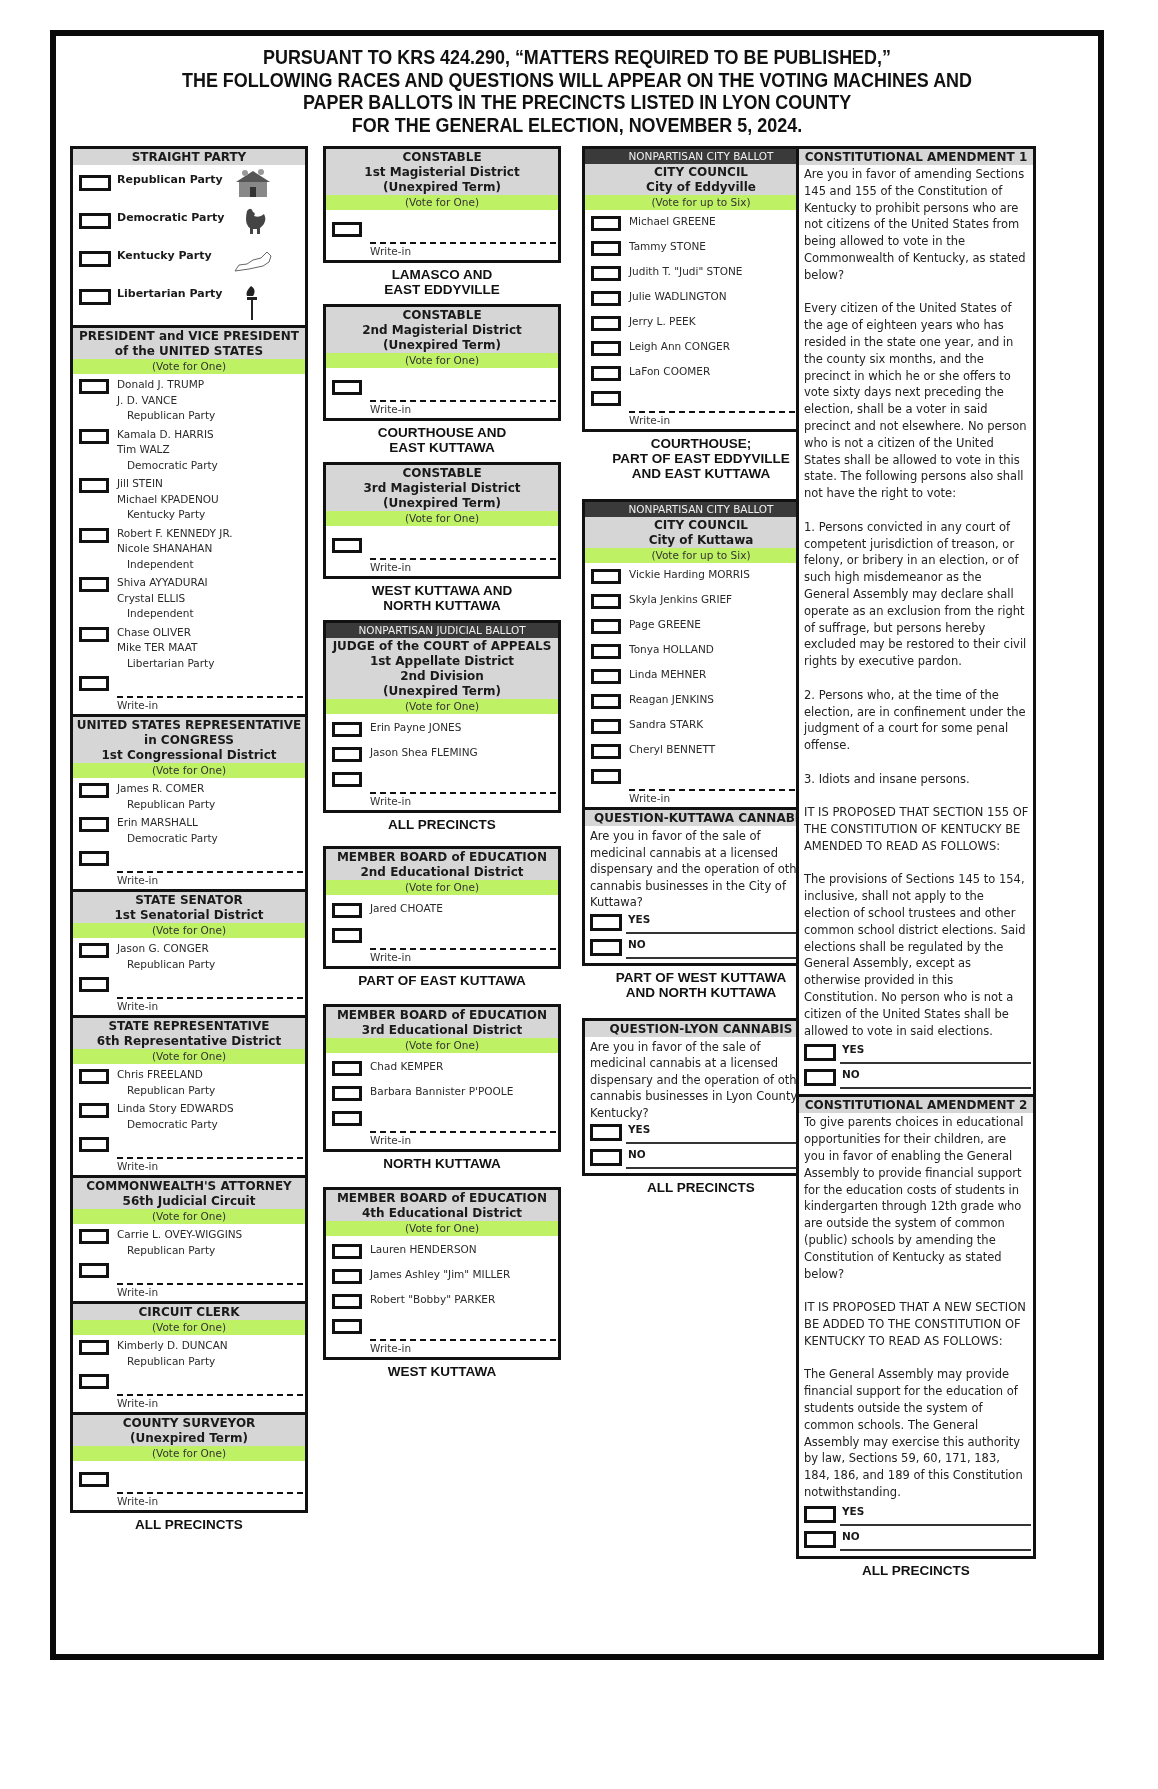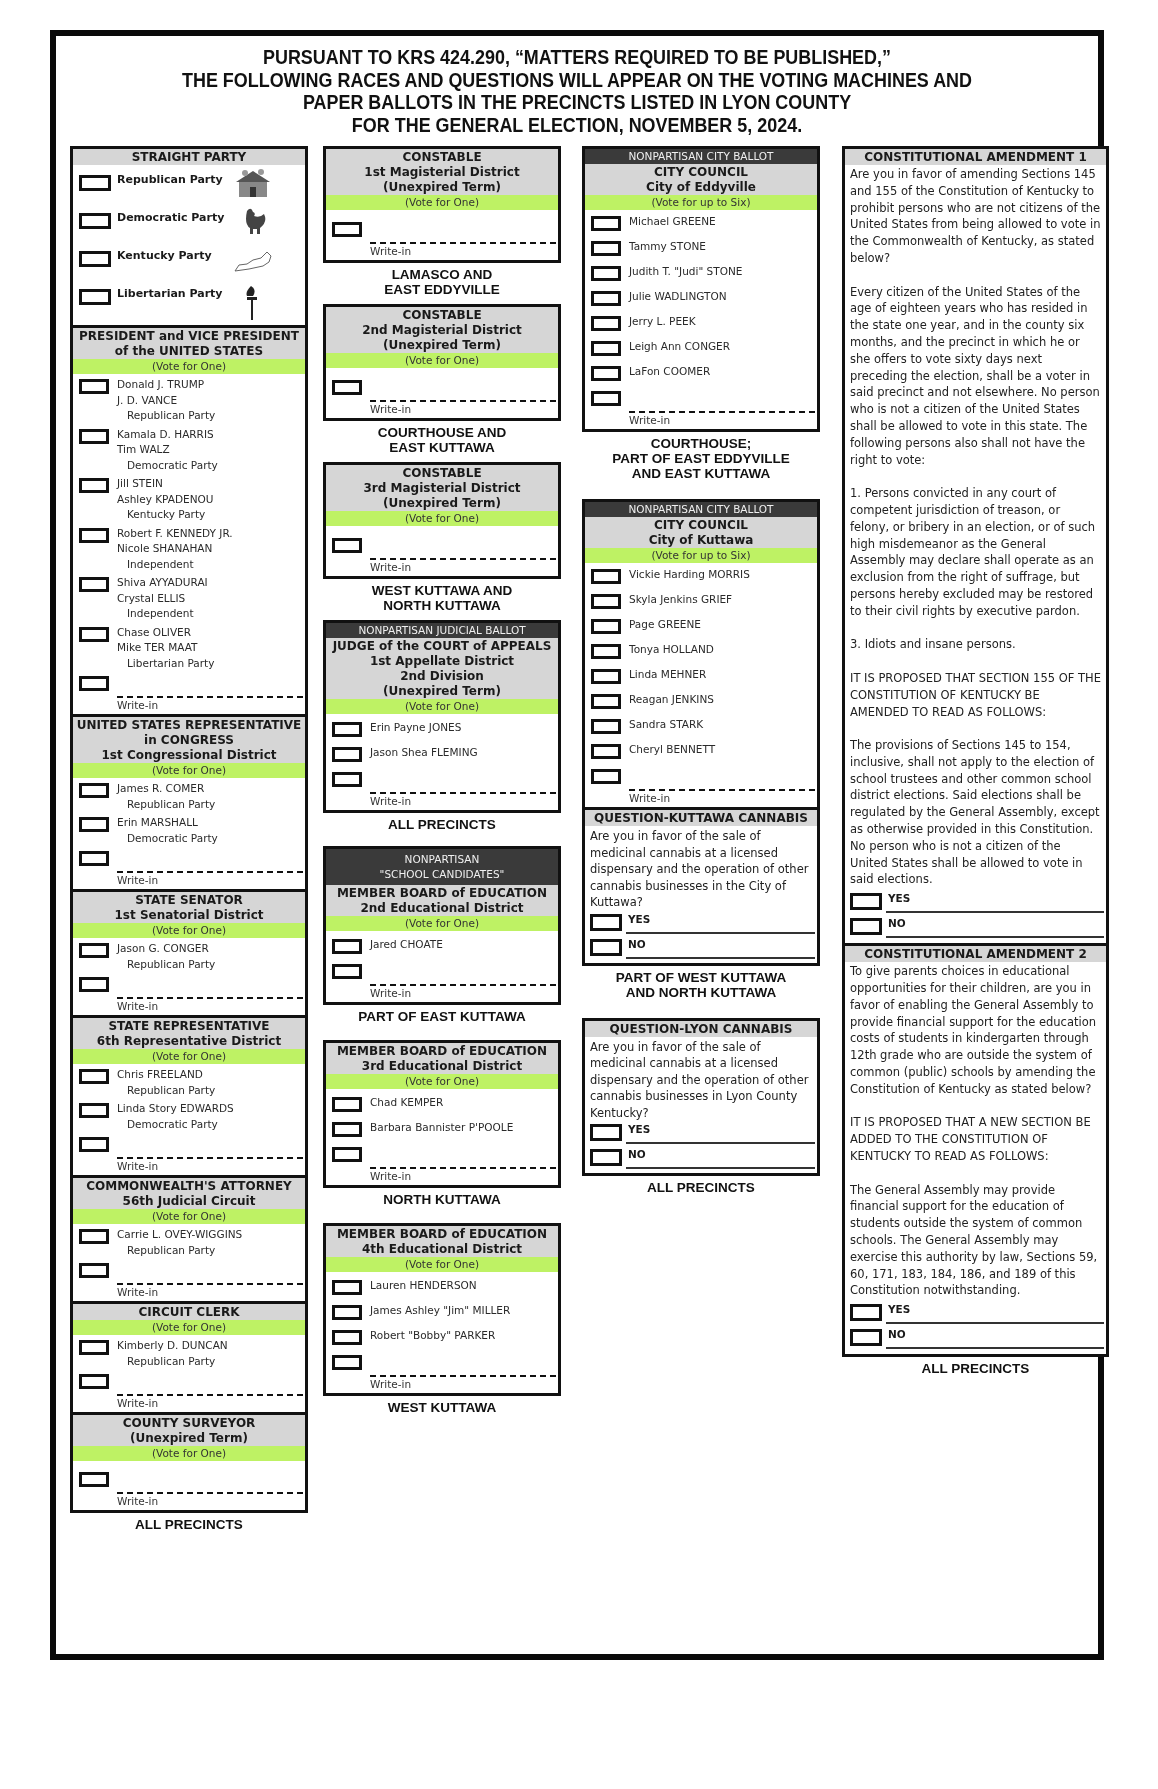--- a/index.html
+++ b/index.html
@@ -105,21 +105,21 @@
           </div>
         <div class="cand">
             <span class="cb"></span>
             <span class="name">Kamala D. HARRIS</span>
             <span class="name">Tim WALZ</span>
             <span class="party">Democratic Party</span>
           </div>
         <div class="cand">
             <span class="cb"></span>
             <span class="name">Jill STEIN</span>
-            <span class="name">Ashley KPADENOU</span>
+            <span class="name">Michael KPADENOU</span>
             <span class="party">Kentucky Party</span>
           </div>
         <div class="cand">
             <span class="cb"></span>
             <span class="name">Robert F. KENNEDY JR.</span>
             <span class="name">Nicole SHANAHAN</span>
             <span class="party">Independent</span>
           </div>
         <div class="cand">
             <span class="cb"></span>
@@ -354,24 +354,20 @@
           <span class="dash"></span>
           <span class="lbl">Write-in</span>
         </div>
     </div>
   </div>
   <div class="precinct">
       <div>ALL PRECINCTS</div>
     </div>
 
   <div class="box" style="margin-top:14px;">
-    <div class="hdr-dark" style="padding:3px 0;">
-      <div>NONPARTISAN</div>
-      <div>"SCHOOL CANDIDATES"</div>
-    </div>
     <div class="hdr">
       <div>MEMBER BOARD of EDUCATION</div>
       <div>2nd Educational District</div>
     </div>
     <div class="vote-for">(Vote for One)</div>
     <div class="rows" style="padding-top:6px;">
       <div class="cand">
           <span class="cb"></span>
           <span class="name">Jared CHOATE</span>
         </div>
@@ -572,28 +568,29 @@
         <span class="cb"></span>
         <span class="lbl">NO</span>
         <span class="line"></span>
       </div>
   </div>
   <div class="precinct">
       <div>ALL PRECINCTS</div>
     </div>
 </div>
 
-<div class="col" style="left:842px; top:146px; width:267px;">
+<div class="col" style="left:796px; top:146px; width:240px;">
   <div class="box">
     <div>
       <div class="hdr">CONSTITUTIONAL AMENDMENT 1</div>
       <div class="amend">
         <p>Are you in favor of amending Sections 145 and 155 of the Constitution of Kentucky to prohibit persons who are not citizens of the United States from being allowed to vote in the Commonwealth of Kentucky, as stated below?</p>
         <p>Every citizen of the United States of the age of eighteen years who has resided in the state one year, and in the county six months, and the precinct in which he or she offers to vote sixty days next preceding the election, shall be a voter in said precinct and not elsewhere. No person who is not a citizen of the United States shall be allowed to vote in this state. The following persons also shall not have the right to vote:</p>
         <p>1.  Persons convicted in any court of competent jurisdiction of treason, or felony, or bribery in an election, or of such high misdemeanor as the General Assembly may declare shall operate as an exclusion from the right of suffrage, but persons hereby excluded may be restored to their civil rights by executive pardon.</p>
+        <p>2.  Persons who, at the time of the election, are in confinement under the judgment of a court for some penal offense.</p>
         <p>3.  Idiots and insane persons.</p>
         <p>IT IS PROPOSED THAT SECTION 155 OF THE CONSTITUTION OF KENTUCKY BE AMENDED TO READ AS FOLLOWS:</p>
         <p>The provisions of Sections 145 to 154, inclusive, shall not apply to the election of school trustees and other common school district elections.  Said elections shall be regulated by the General Assembly, except as otherwise provided in this Constitution.  No person who is not a citizen of the United States shall be allowed to vote in said elections.</p>
       </div>
       <div class="yn">
           <span class="cb"></span>
           <span class="lbl">YES</span>
           <span class="line"></span>
         </div>
       <div class="yn" style="margin-bottom:3px;">

